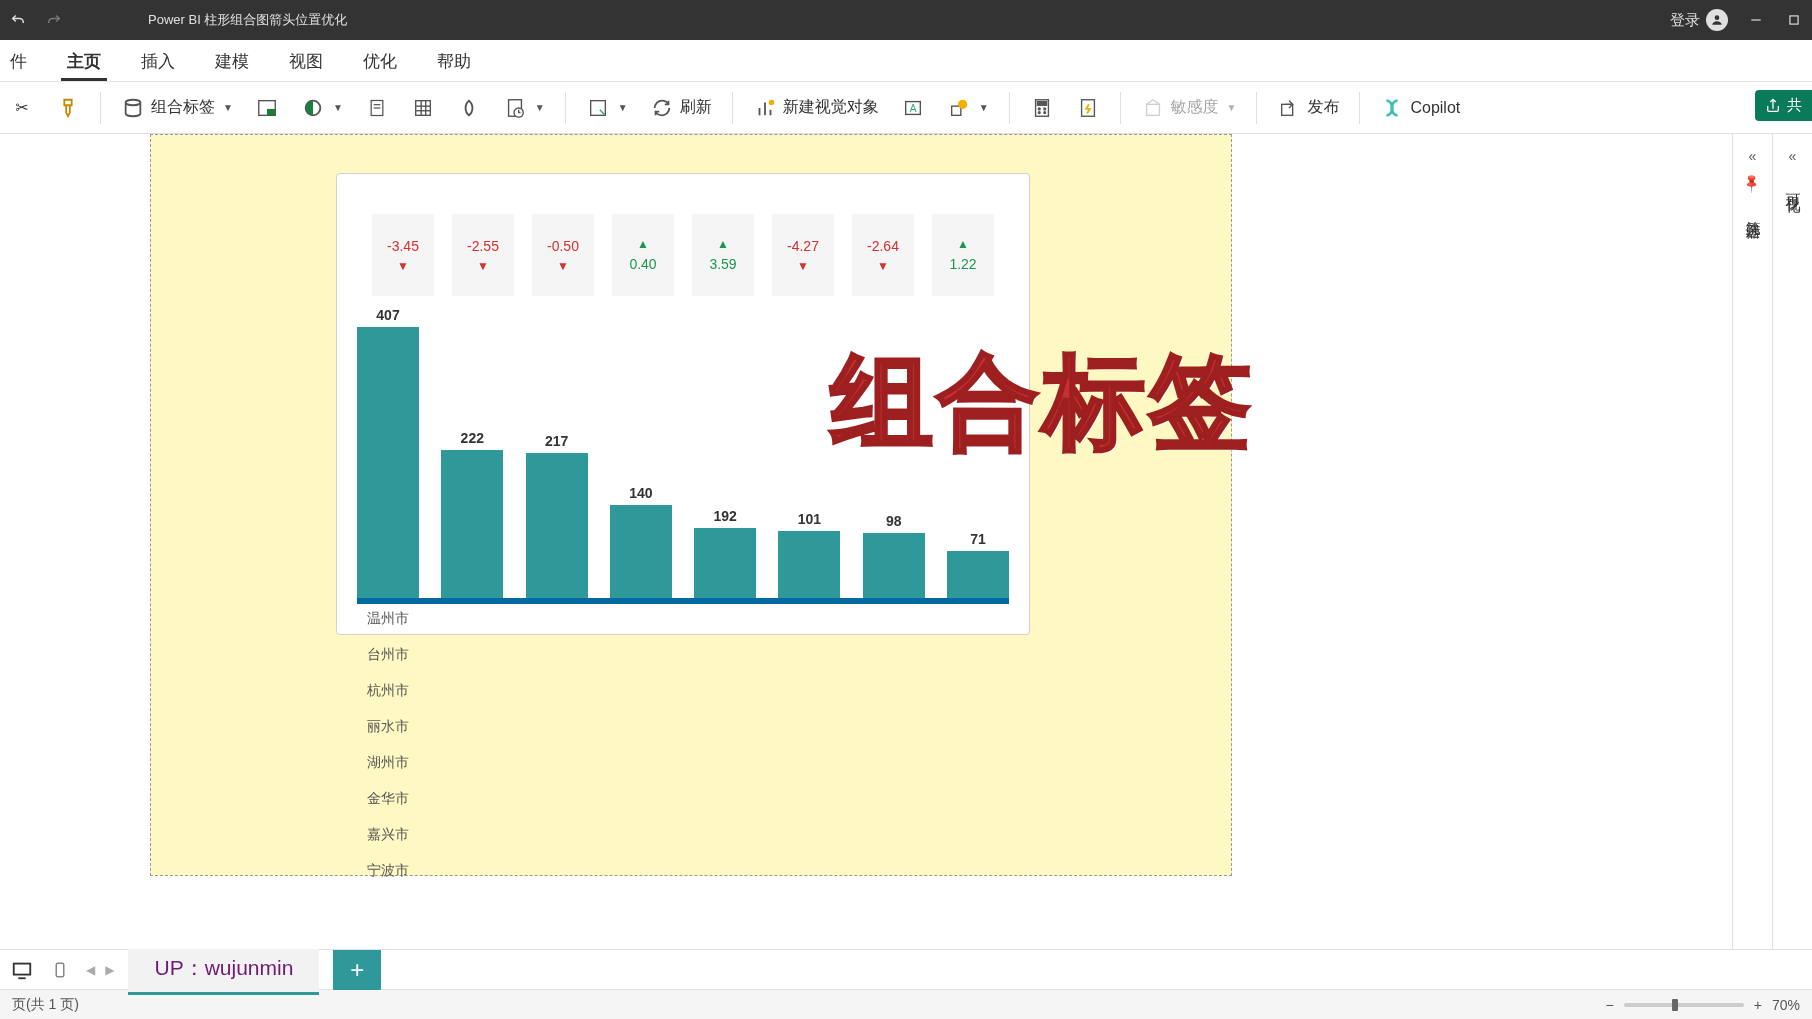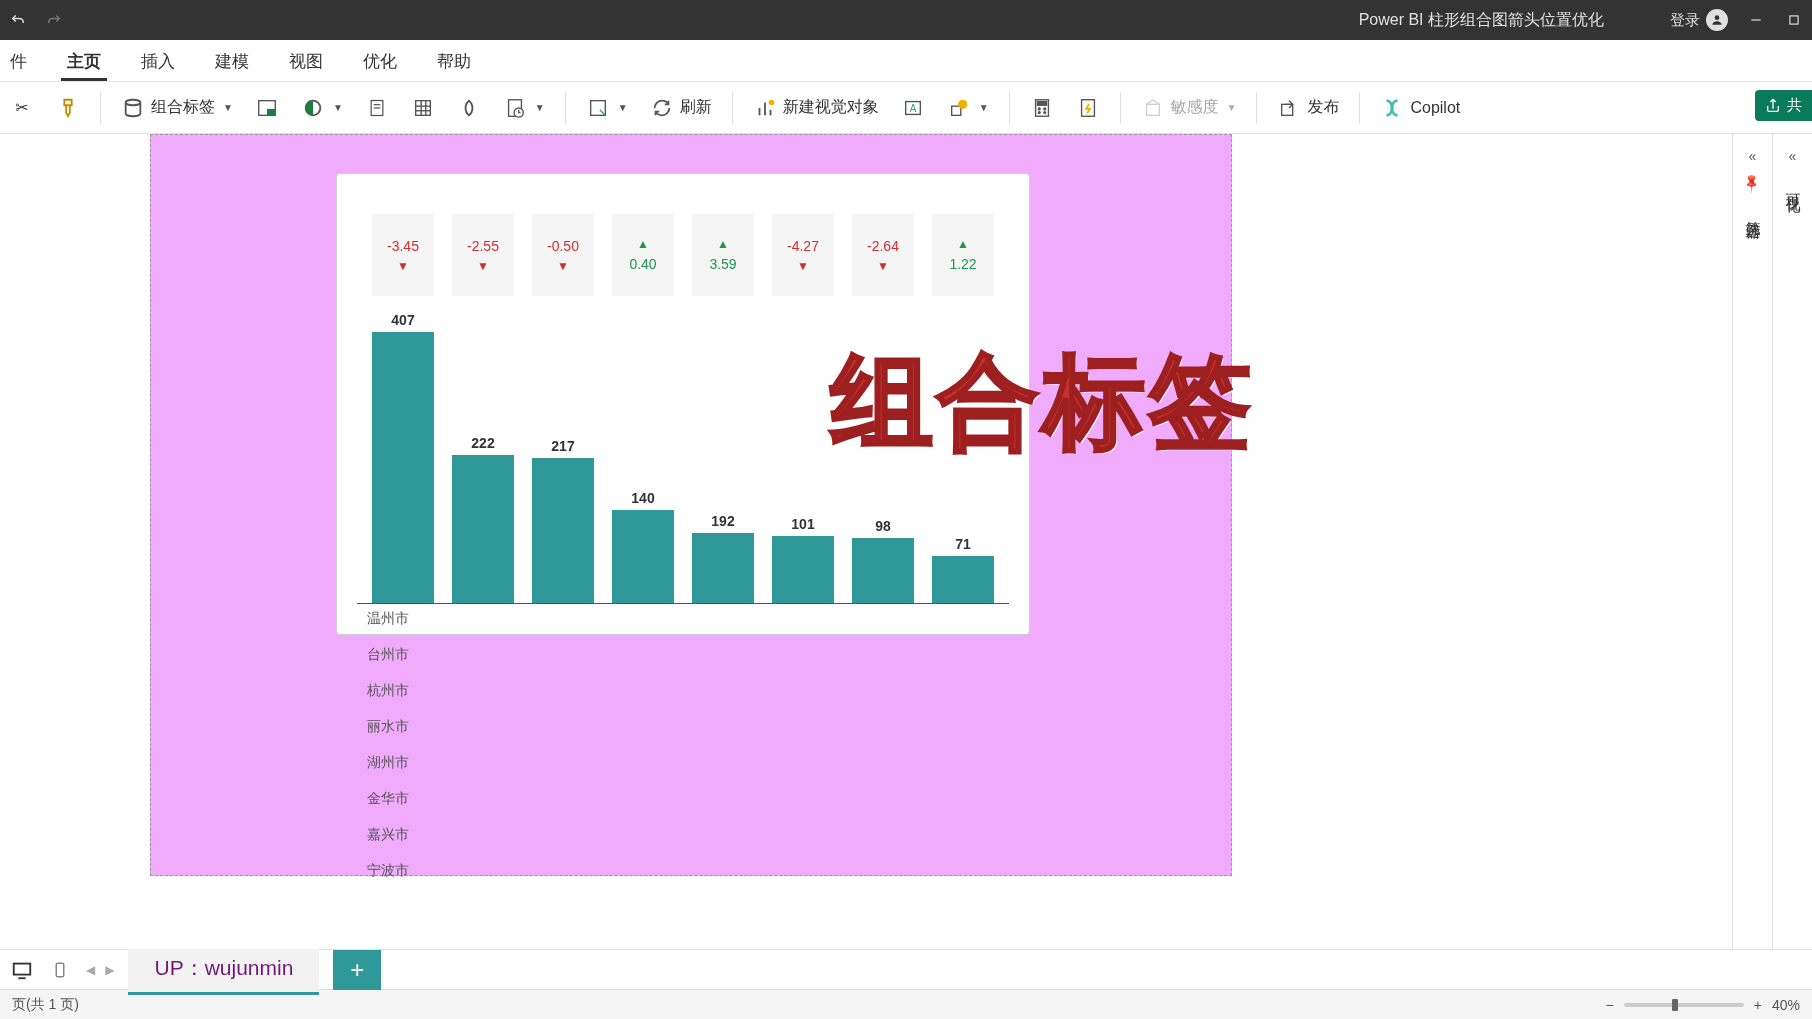--- a/index.html
+++ b/index.html
@@ -13,21 +13,21 @@
     
     .titlebar {
       height: 40px;
       background: #333333;
       color: #e0e0e0;
       display: flex;
       align-items: center;
       padding: 0 8px;
     }
     .titlebar-left { display: flex; gap: 16px; align-items: center; width: 140px; }
-    .titlebar-center { flex: 1; text-align: right; font-size: 16px; }
+    .titlebar-center { flex: 1; text-align: left; font-size: 13px; }
     .titlebar-right { display: flex; align-items: center; gap: 18px; width: 200px; justify-content: flex-end; }
     .icon-btn { width: 20px; height: 20px; display: inline-flex; align-items: center; justify-content: center; cursor: pointer; }
     .sign-in { display: flex; align-items: center; gap: 6px; font-size: 15px; margin-left: 12px; }
     .avatar-circle { width: 22px; height: 22px; border-radius: 50%; background: #e0e0e0; display: flex; align-items: center; justify-content: center; }
     .avatar-circle svg { width: 14px; height: 14px; }
     
     .ribbon-tabs {
       height: 42px;
       background: #ffffff;
       display: flex;
@@ -95,21 +95,21 @@
       background: #ffffff;
       overflow: hidden;
     }
     .page-frame {
       position: absolute;
       left: 150px;
       top: 0;
       width: 1082px;
       height: 742px;
       border: 1px dashed #999;
-      background: #f0abfc;
+      background: #fef9c3;
     }
     
     .visual {
       position: absolute;
       left: 185px;
       top: 38px;
       width: 694px;
       height: 462px;
       border: 1px solid #d0d0d0;
       border-radius: 4px;
@@ -136,22 +136,22 @@
     .kpi .val { font-size: 14px; font-weight: 500; }
     .kpi .val.neg { color: #d43030; }
     .kpi .val.pos { color: #1a9850; }
     .bars-area {
       position: relative;
       height: 292px;
       margin: 8px 20px 0;
       display: flex;
       align-items: flex-end;
       gap: 18px;
-      justify-content: center;
-      border-bottom: 1px solid #0369a1;
+      justify-content: space-between;
+      border-bottom: 6px solid #0369a1;
     }
     .bar-col { width: 62px; display: flex; flex-direction: column; align-items: center; }
     .bar-label { font-size: 14px; font-weight: 600; color: #333; margin-bottom: 4px; }
     .bar { width: 62px; background: #2f9999; }
     .cats-row {
       display: flex;
       gap: 18px;
       padding: 6px 20px 0;
       justify-content: center;
       flex-direction: column;
@@ -611,15 +611,15 @@
 </div>
 
 <div class="statusbar">
   <span>页(共 1 页)</span>
   <div class="zoom-group">
     <span>−</span>
     <div class="zoom-slider">
         <div class="thumb"></div>
       </div>
     <span>+</span>
-    <span>40%</span>
+    <span>70%</span>
   </div>
 </div>
 
 </body></html>

